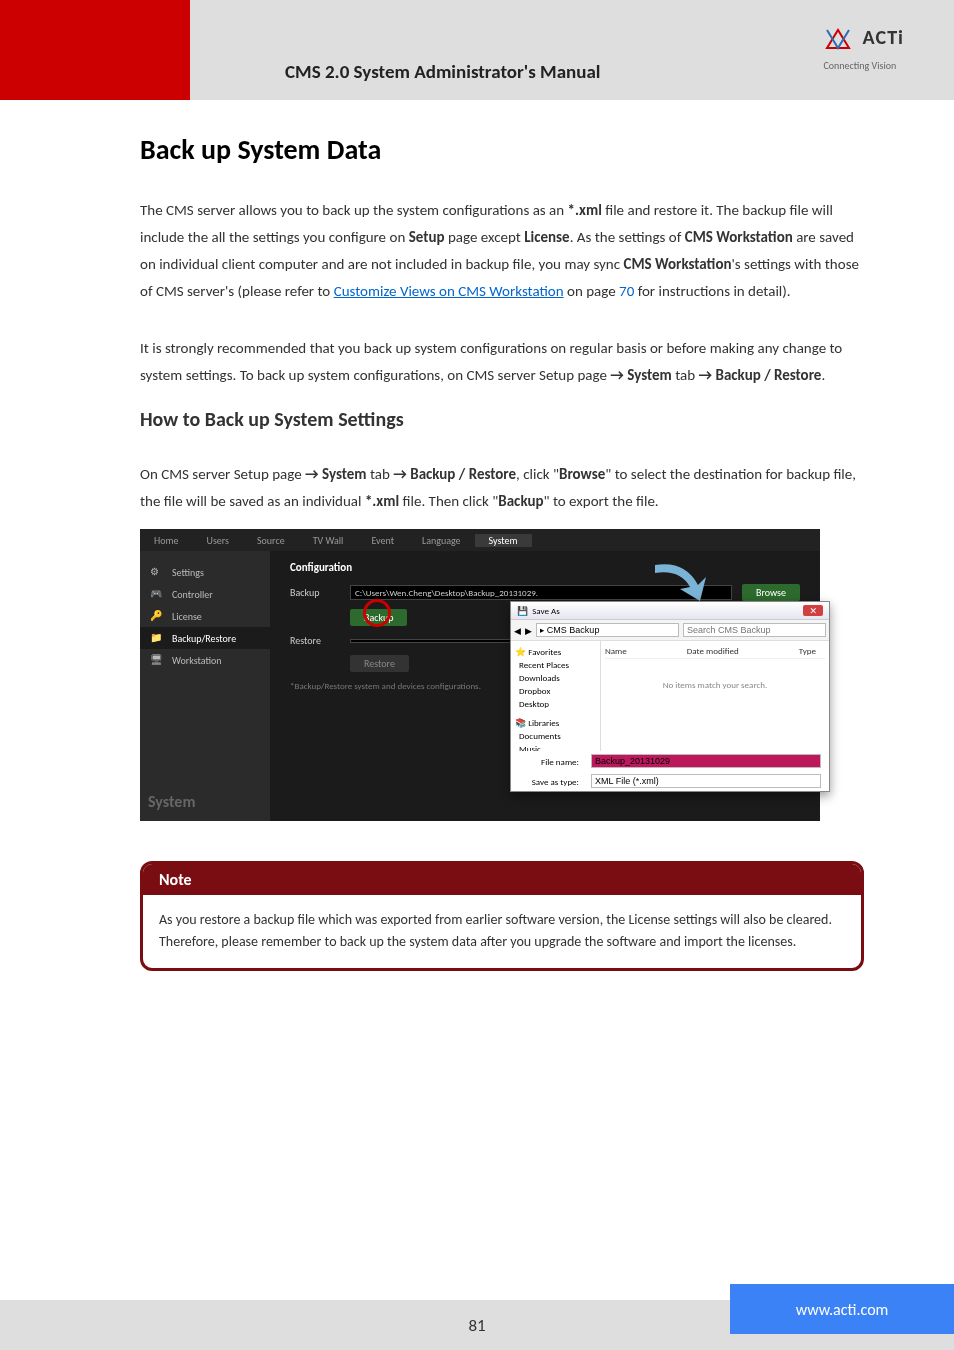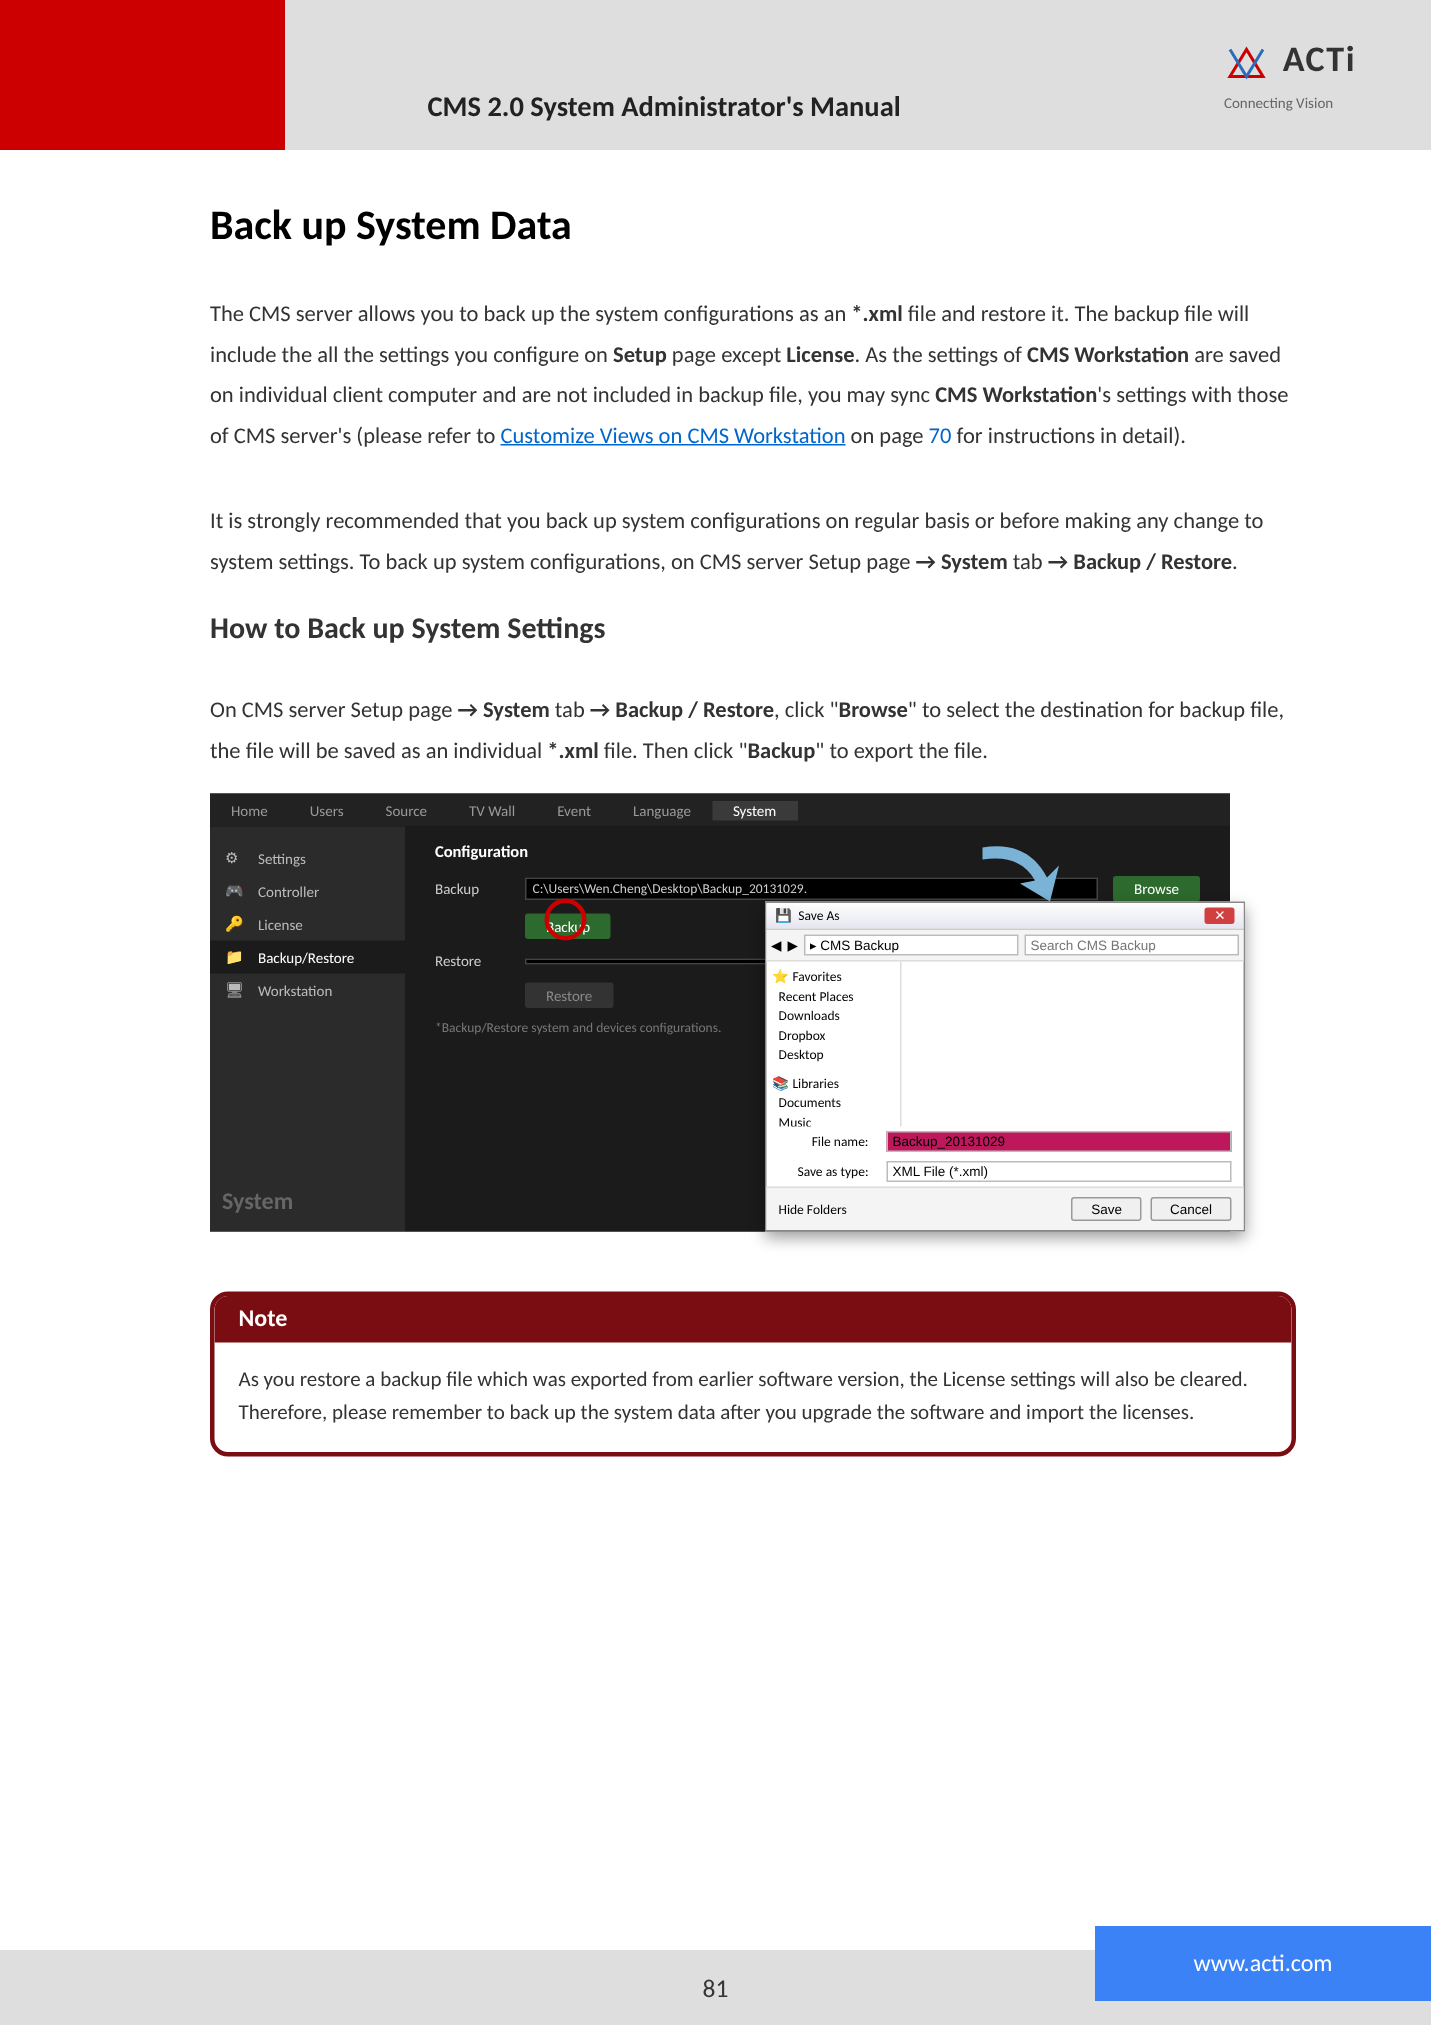--- a/index.html
+++ b/index.html
@@ -1,20 +1,20 @@
 <!DOCTYPE html>
 <html><head>
 <meta charset="utf-8">
 <style>
 *{margin:0;padding:0;box-sizing:border-box}
 body{width:954px;height:1350px;font-family:Calibri,Arial,sans-serif;background:#fff;position:relative;color:#000}
 .topbar{position:absolute;top:0;left:0;right:0;height:100px;background:#dedede}
 .redsq{position:absolute;top:0;left:0;width:190px;height:100px;background:#c00}
 .logo{position:absolute;top:25px;right:50px;font-size:14px}
-.logo-main{font-size:24px;font-weight:bold;color:#333;letter-spacing:1px}
+.logo-main{font-size:20px;font-weight:bold;color:#333;letter-spacing:1px}
 .logo-sub{font-size:10px;color:#666}
 .logo-ico{display:inline-block;vertical-align:middle;margin-right:6px}
 .hdr-title{position:absolute;top:60px;left:285px;font-size:19px;font-weight:bold;color:#222}
 .main{position:absolute;top:130px;left:140px;right:90px}
 h1{font-size:28px;font-weight:bold;color:#000;margin-top:2px}
 .body{font-size:15px;color:#333;line-height:1.8;margin-top:30px}
 .sect-h{font-size:20px;font-weight:bold;color:#333;margin-top:18px}
 .arrow{font-weight:bold}
 .screenshot{margin-top:14px;width:680px;background:#111;position:relative;font-size:10px;color:#ccc}
 .ss-tabs{display:flex;background:#222;height:22px;align-items:center}
@@ -175,34 +175,36 @@
               <div>&nbsp;&nbsp;<span>Recent Places</span></div>
               <div>&nbsp;&nbsp;<span>Downloads</span></div>
               <div>&nbsp;&nbsp;<span>Dropbox</span></div>
               <div>&nbsp;&nbsp;<span>Desktop</span></div>
               <div style="height:6px"></div>
               <div>📚 <span>Libraries</span></div>
               <div>&nbsp;&nbsp;<span>Documents</span></div>
               <div>&nbsp;&nbsp;<span>Music</span></div>
 
             </div>
+            <div class="sa-list">
+              <div class="sa-cols">
+                <span>Name</span>
+                <span>Date modified</span>
+                <span>Type</span>
+              </div>
+              <div class="sa-empty">No items match your search.</div>
+            </div>
           </div>
           <div class="sa-field">
             <label>File name:</label>
             <input class="sa-fn" value="Backup_20131029" style="">
           </div>
           <div class="sa-field">
             <label>Save as type:</label>
             <input value="XML File (*.xml)" style="">
-          </div>
-          <div class="sa-foot">
-            <span>Hide Folders</span>
-            <span class="sp"></span>
-            <button>Save</button>
-            <button>Cancel</button>
           </div>
         </div>
       </div>
     </div>
   </div>
 
   <div class="note-box">
     <div class="note-h">Note</div>
     <div class="note-b">As you restore a backup file which was exported from earlier software version, the License settings will also be cleared. Therefore, please remember to back up the system data after you upgrade the software and import the licenses.</div>
   </div>

